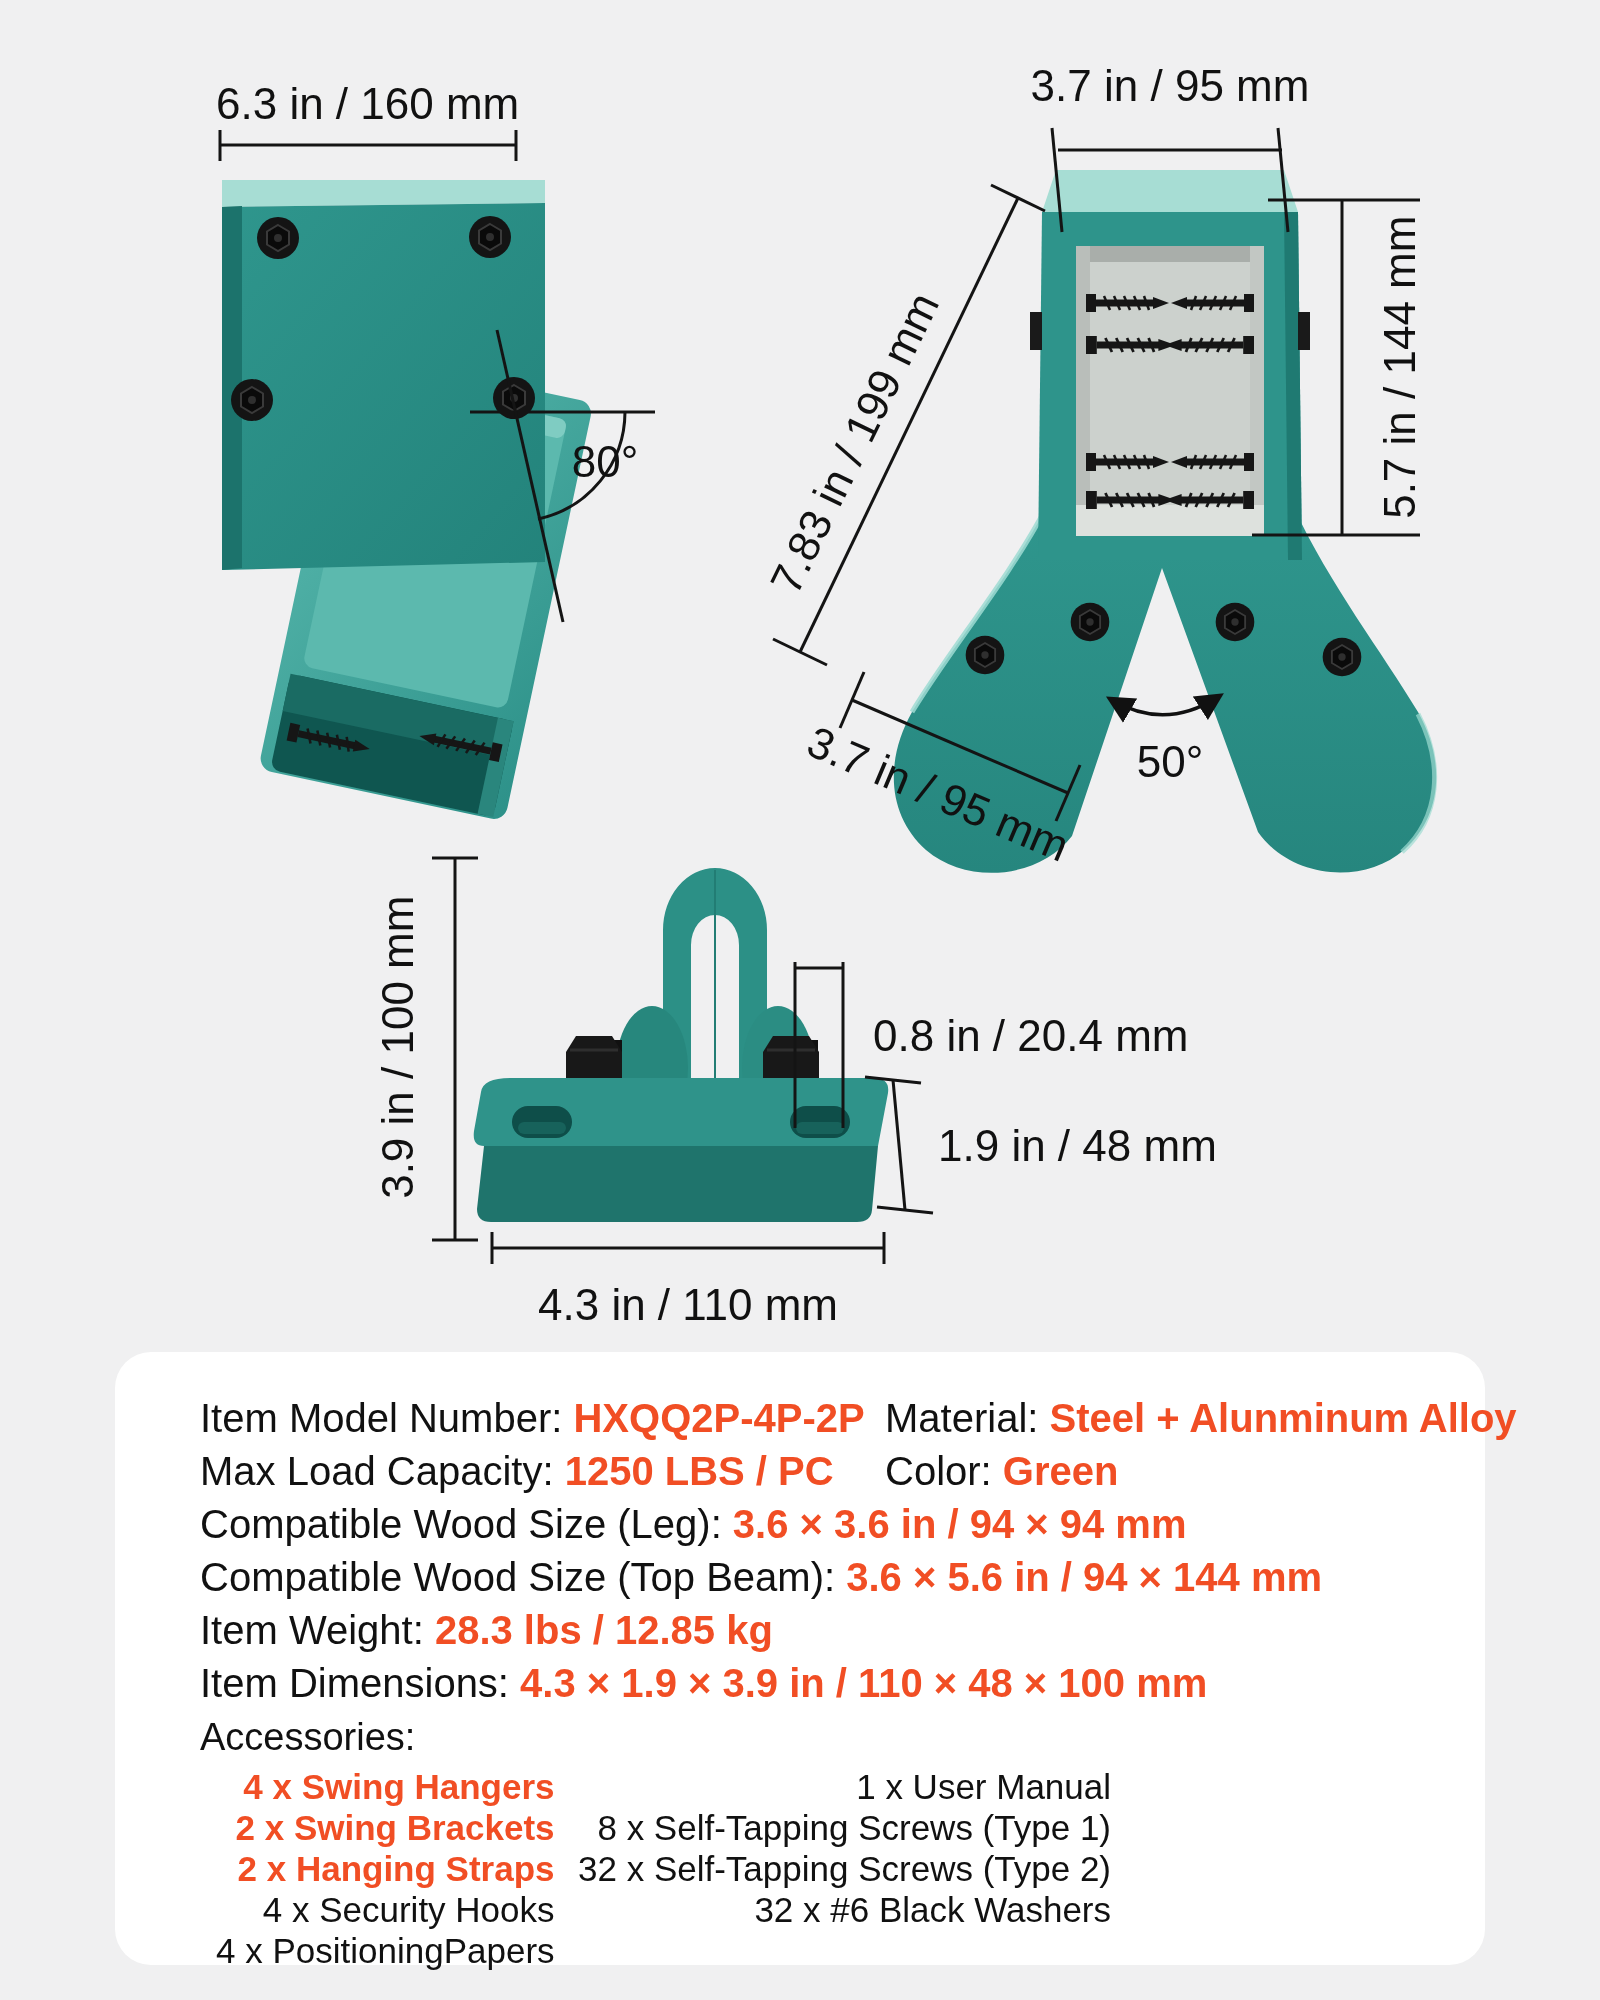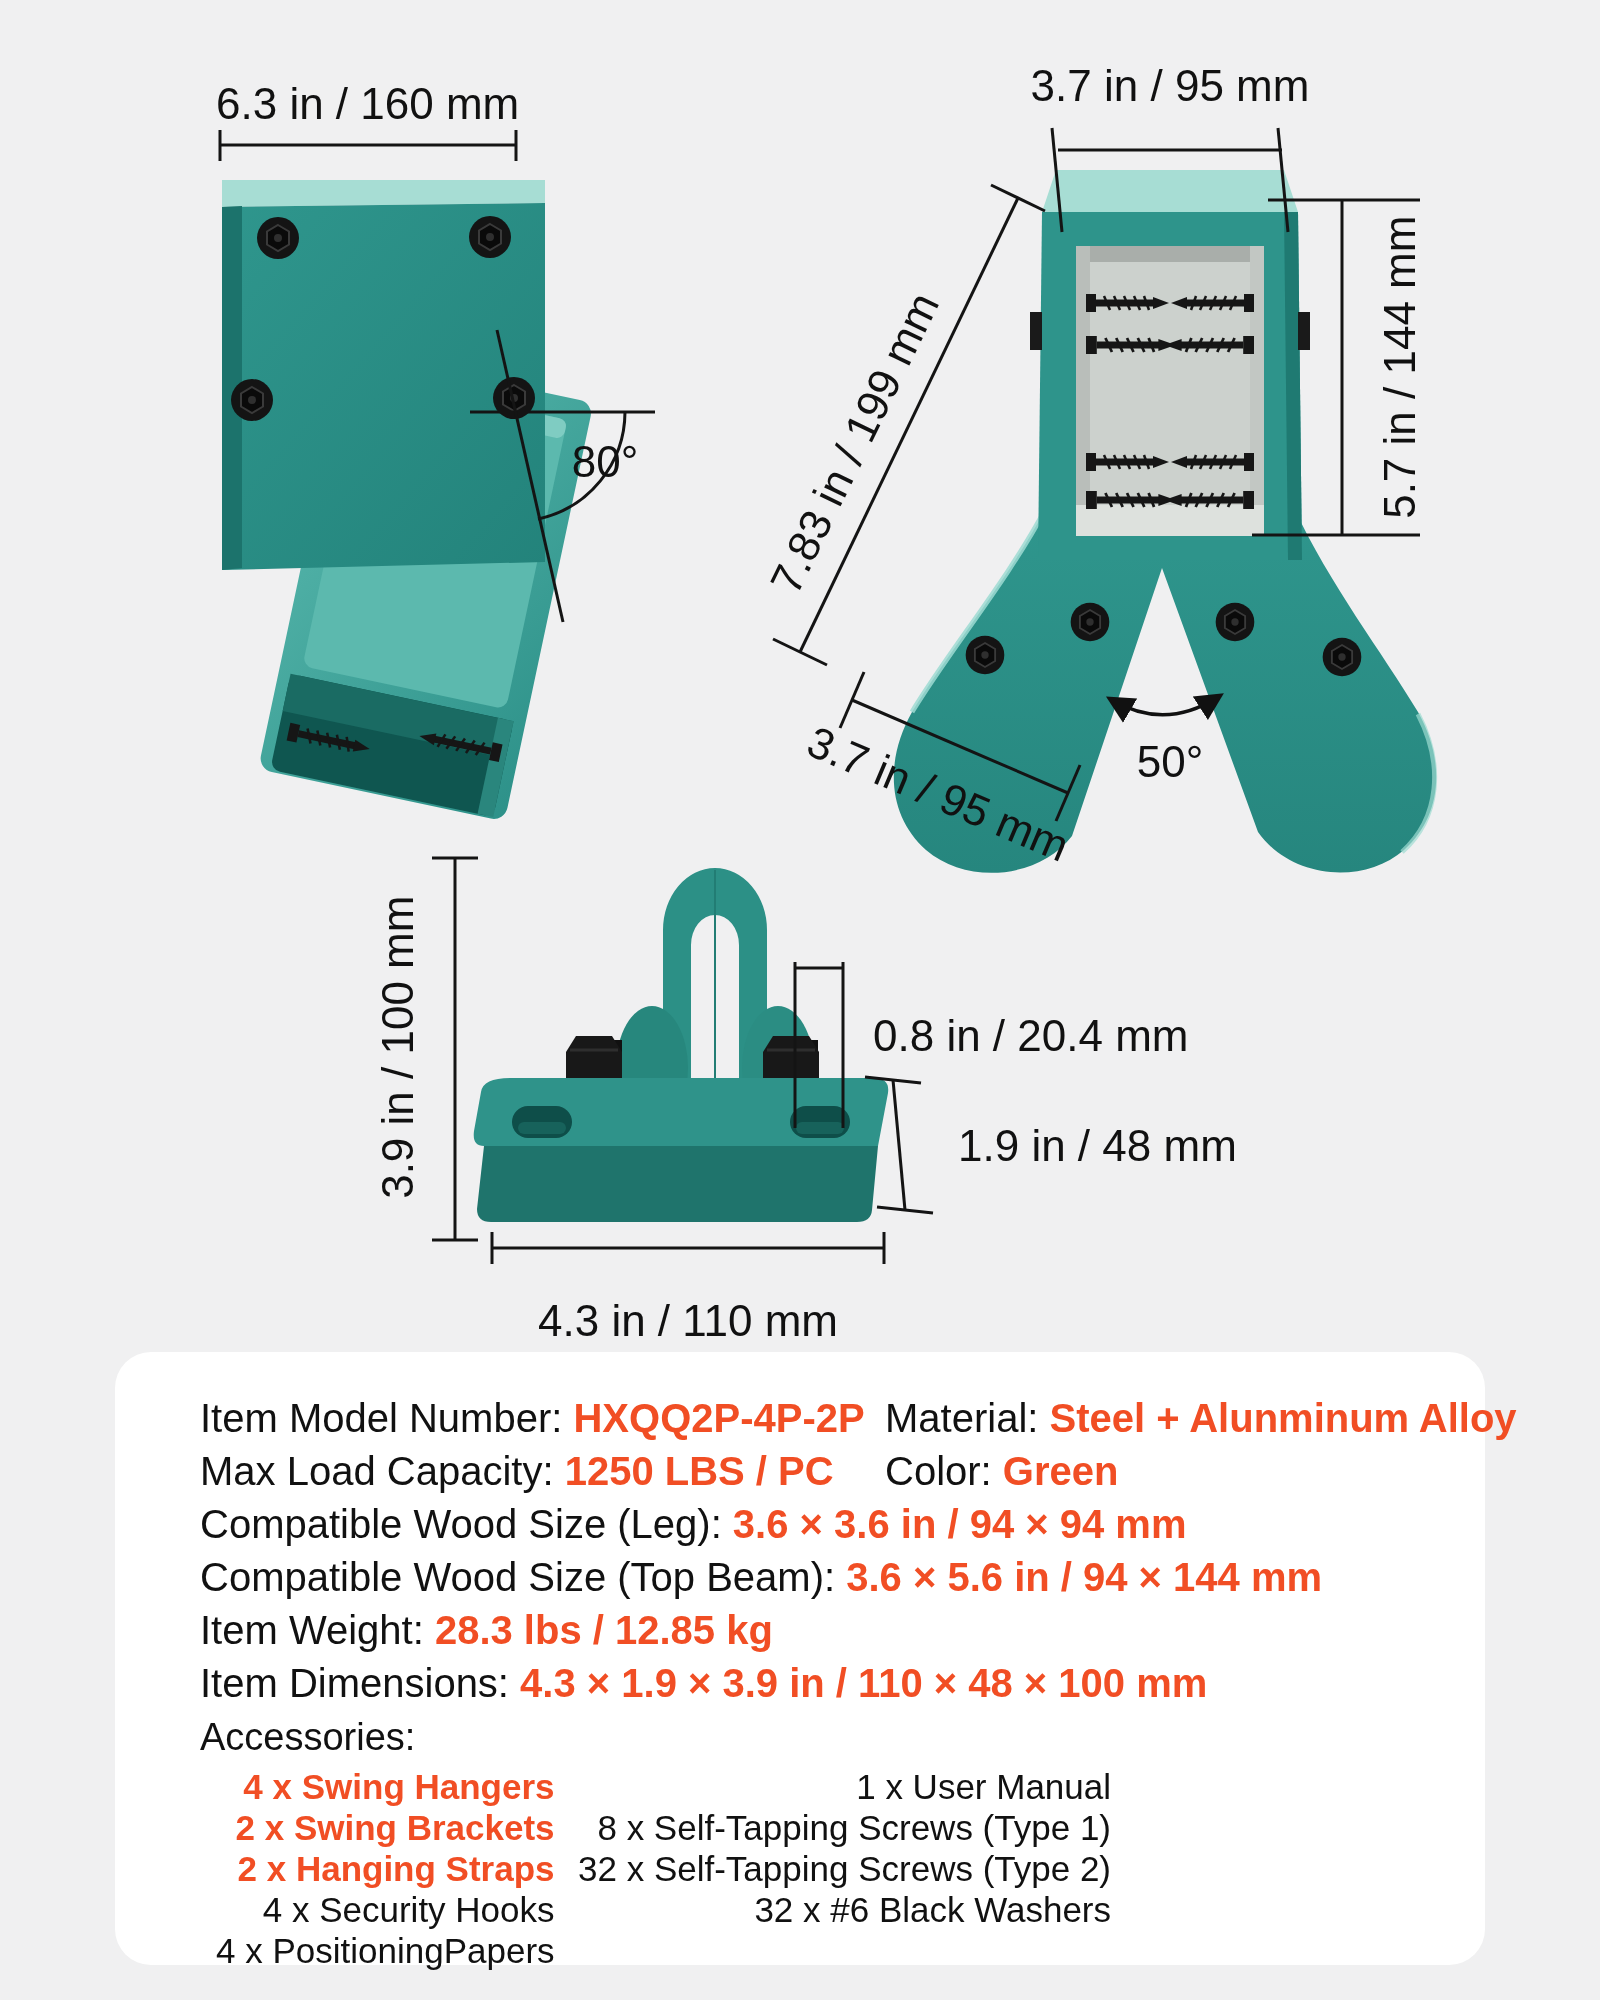--- a/index.html
+++ b/index.html
@@ -232,22 +232,22 @@
 <div class="dim center" style="left:555px;top:438px;width:100px;">80°</div>
 
 <div class="dim center" style="left:1020px;top:62px;width:300px;">3.7 in / 95 mm</div>
 <div class="dim center" style="left:665px;top:419px;width:380px;transform:rotate(-64deg);">7.83 in / 199 mm</div>
 <div class="dim center rot-90" style="left:1220px;top:343px;width:360px;">5.7 in / 144 mm</div>
 <div class="dim center" style="left:788px;top:770px;width:300px;transform:rotate(23deg);">3.7 in / 95 mm</div>
 <div class="dim center" style="left:1120px;top:738px;width:100px;">50°</div>
 
 <div class="dim center rot-90" style="left:218px;top:1023px;width:360px;">3.9 in / 100 mm</div>
 <div class="dim" style="left:873px;top:1012px;">0.8 in / 20.4 mm</div>
-<div class="dim" style="left:938px;top:1122px;margin-left:20px;">1.9 in / 48 mm</div>
-<div class="dim center" style="left:538px;top:1281px;width:300px;margin-top:16px;">4.3 in / 110 mm</div>
+<div class="dim" style="left:938px;top:1122px;">1.9 in / 48 mm</div>
+<div class="dim center" style="left:538px;top:1281px;width:300px;">4.3 in / 110 mm</div>
 
 <div class="panel"></div>
 
 <div class="specs">
   <div class="spec-row">
     <span>Item Model Number: </span><span class="spec-val">HXQQ2P-4P-2P</span>
     <span class="spec-col2"><span>Material: </span><span class="spec-val">Steel + Alunminum Alloy</span></span>
   </div>
   <div class="spec-row">
     <span>Max Load Capacity: </span><span class="spec-val">1250 LBS / PC</span>

